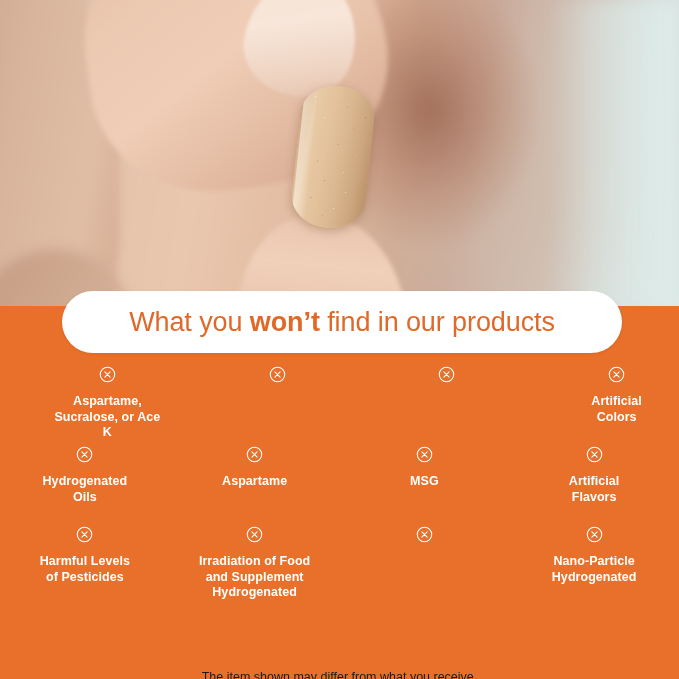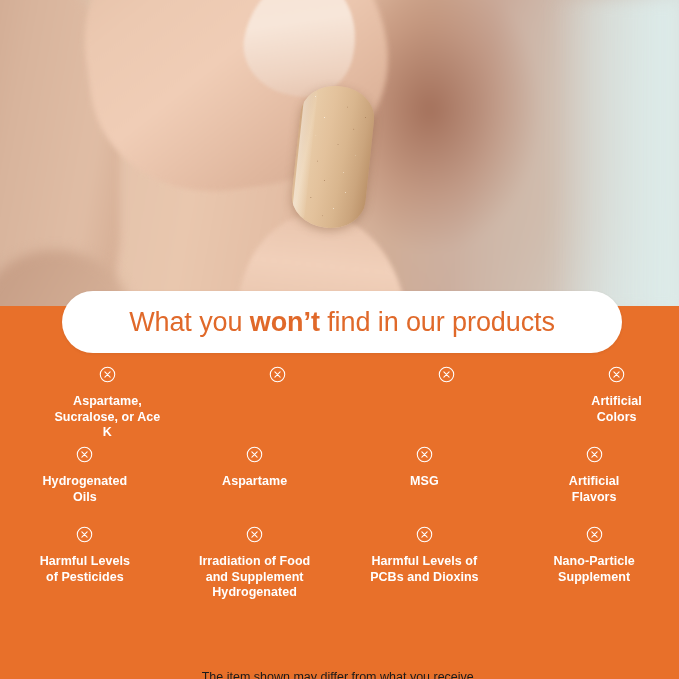--- a/index.html
+++ b/index.html
@@ -396,30 +396,28 @@
         </svg>
         <div class="cell-label">Irradiation of Food
 and Supplement
 Hydrogenated</div>
       </div>
       <div class="cell">
         <svg class="x-icon" viewBox="0 0 24 24">
           <circle cx="12" cy="12" r="10.2" fill="none" stroke="#ffffff" stroke-width="1.5"></circle>
           <path d="M8.3 8.3 L15.7 15.7 M15.7 8.3 L8.3 15.7" stroke="#ffffff" stroke-width="1.5" stroke-linecap="round"></path>
         </svg>
-        <div class="cell-label">Harmful Levels of
-PCBs and Dioxins</div>
       </div>
       <div class="cell">
         <svg class="x-icon" viewBox="0 0 24 24">
           <circle cx="12" cy="12" r="10.2" fill="none" stroke="#ffffff" stroke-width="1.5"></circle>
           <path d="M8.3 8.3 L15.7 15.7 M15.7 8.3 L8.3 15.7" stroke="#ffffff" stroke-width="1.5" stroke-linecap="round"></path>
         </svg>
         <div class="cell-label">Nano-Particle
-Supplement</div>
+Hydrogenated</div>
       </div>
     </div>
 
   </div>
 
   <div class="footer">
     <span class="footer-text">The item shown may differ from what you receive.</span>
   </div>
 
 </div>

